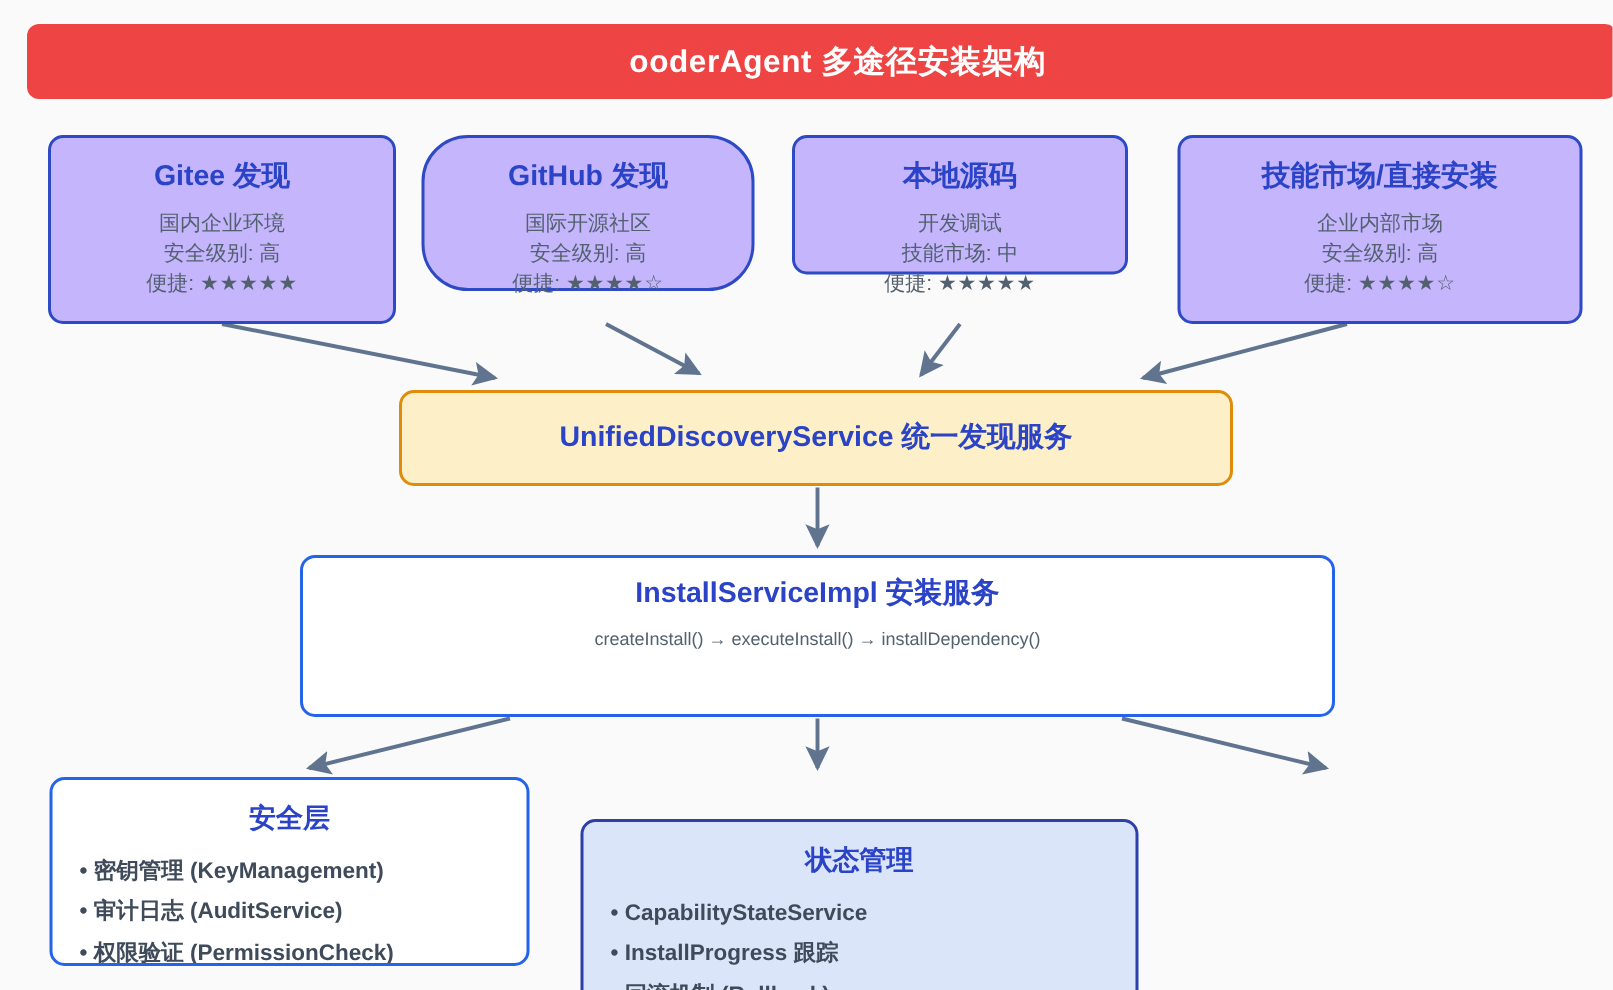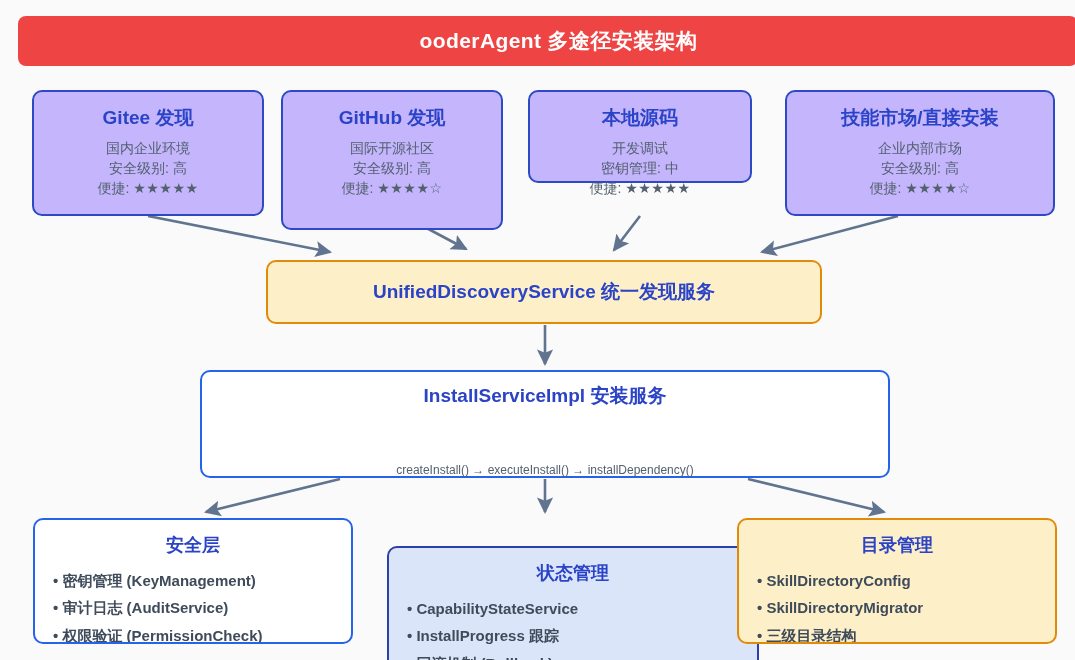--- a/index.html
+++ b/index.html
@@ -89,21 +89,20 @@
     border: 2.5px solid #e08b09;
     justify-content: center;
   }
   .card-unified .node-title { font-size: 19px; }
 
   
   .card-install {
     background: #ffffff;
     border: 2px solid #2563eb;
     padding-top: 12px;
-    gap: 44px;
   }
   .card-install .node-title { font-size: 19px; margin-bottom: 10px; }
   .card-install .node-sub   { font-size: 12px; }
 
   
   .card-bottom {
     padding-top: 14px;
     align-items: stretch;
     overflow: hidden;
   }
@@ -163,34 +162,34 @@
   <div class="node card-source" style="left:32px; top:90px; width:232px; height:126px;">
     <div class="node-title">Gitee 发现</div>
     <div class="node-sub">国内企业环境</div>
     <div class="node-sub">安全级别: 高</div>
     <div class="node-sub">
       <span>便捷:</span>
       <span class="stars">★★★★★</span>
     </div>
   </div>
 
-  <div class="node card-source" style="left:281px; top:90px; width:222px; height:140px;">
+  <div class="node card-source" style="left:281px; top:90px; width:222px; height:104px;border-radius:31px;">
     <div class="node-title">GitHub 发现</div>
     <div class="node-sub">国际开源社区</div>
     <div class="node-sub">安全级别: 高</div>
     <div class="node-sub">
       <span>便捷:</span>
       <span class="stars">★★★★☆</span>
     </div>
   </div>
 
   <div class="node card-source" style="left:528px; top:90px; width:224px; height:93px;">
     <div class="node-title">本地源码</div>
     <div class="node-sub">开发调试</div>
-    <div class="node-sub">密钥管理: 中</div>
+    <div class="node-sub">技能市场: 中</div>
     <div class="node-sub">
       <span>便捷:</span>
       <span class="stars">★★★★★</span>
     </div>
   </div>
 
   <div class="node card-source" style="left:785px; top:90px; width:270px; height:126px;">
     <div class="node-title">技能市场/直接安装</div>
     <div class="node-sub">企业内部市场</div>
     <div class="node-sub">安全级别: 高</div>
@@ -220,22 +219,14 @@
 
   <div class="node card-bottom bg-blue" style="left:387px; top:546px; width:372px; height:126px;">
     <div class="node-title">状态管理</div>
     <ul>
       <li>CapabilityStateService</li>
       <li>InstallProgress 跟踪</li>
       <li>回滚机制 (Rollback)</li>
     </ul>
   </div>
 
-  <div class="node card-bottom bg-cream" style="left:737px; top:518px; width:320px; height:126px;">
-    <div class="node-title">目录管理</div>
-    <ul>
-      <li>SkillDirectoryConfig</li>
-      <li>SkillDirectoryMigrator</li>
-      <li>三级目录结构</li>
-    </ul>
-  </div>
 
 </div>
 
 </body></html>

